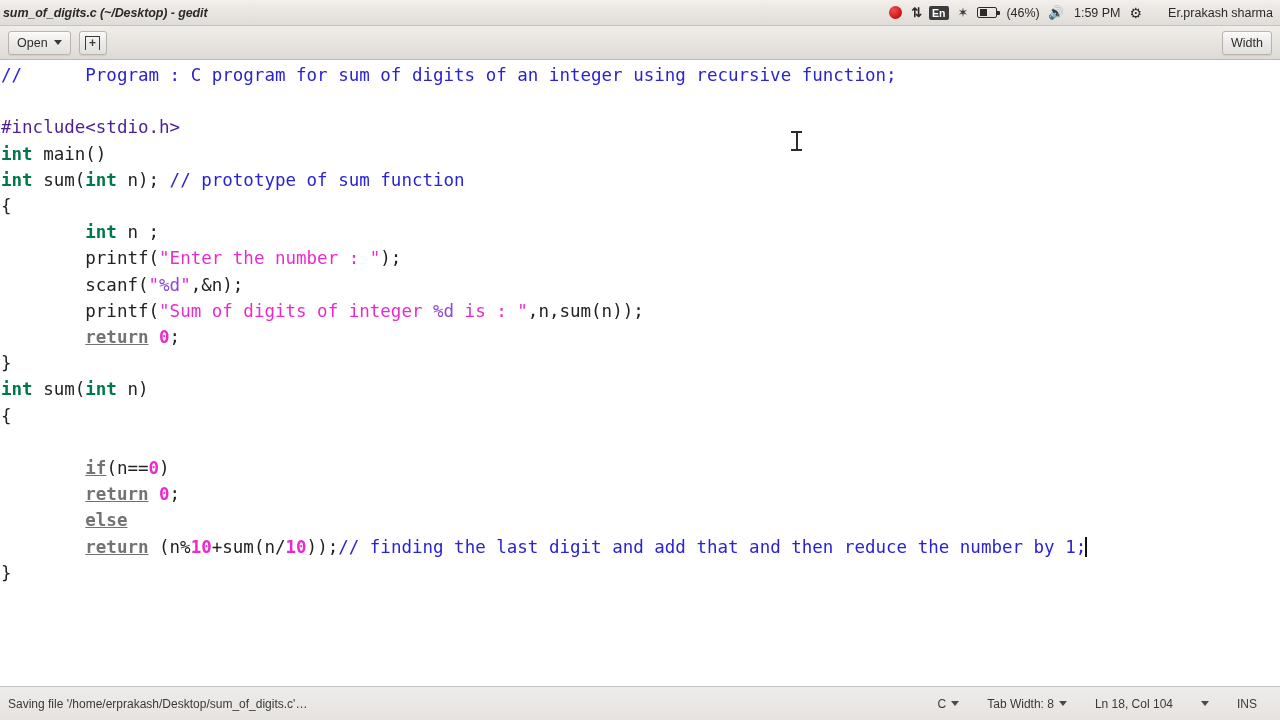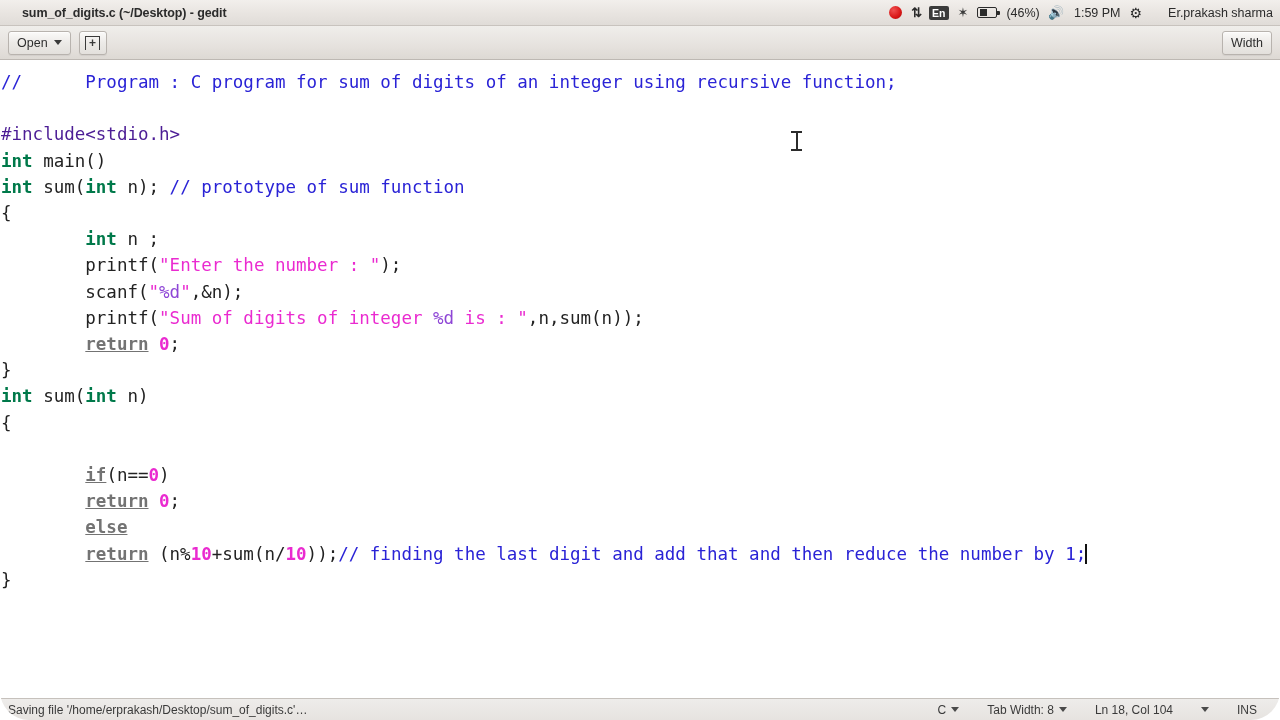--- a/index.html
+++ b/index.html
@@ -17,23 +17,24 @@
     width: 1280px;
     background: linear-gradient(to bottom, #f2efec 0%, #e8e4e0 55%, #e0dcd8 100%);
     border-bottom: 1px solid #c8c3be;
     display: flex;
     align-items: center;
   }
   .win-title {
     font-size: 12.5px;
     font-weight: bold;
     color: #2b2b2b;
-    padding-left: 22px;
+    padding-left: 3px;
     letter-spacing: -0.1px;
     white-space: nowrap;
+    font-style: italic;
   }
   .tray {
     margin-left: auto;
     display: flex;
     align-items: center;
     gap: 9px;
     padding-right: 7px;
     font-size: 12.5px;
     color: #2b2b2b;
     white-space: nowrap;
@@ -119,23 +120,22 @@
   }
   .btn-save { margin-left: auto; min-width: 46px; }
 
   
   .editor {
     position: relative;
     width: 1280px;
     height: 660px;
     background: #ffffff;
     overflow: hidden;
-    padding-top: 9px;
+    padding-top: 2px;
     cursor: text;
-    border-radius: 29px;
   }
   .code {
     font-family: "DejaVu Sans Mono", monospace;
     font-size: 17.5px;
     line-height: 26.2px;
     color: #222222;
     white-space: pre-wrap;
     word-break: break-all;
     letter-spacing: 0px;
     padding-left: 1px;
@@ -165,21 +165,21 @@
   }
   .ibeam .stem { position:absolute; left:4.5px; top:3px; width:2px; height:16px; background:#2b2b2b; }
   .ibeam .top  { position:absolute; left:0; top:1px; width:11px; height:2px; background:#2b2b2b; }
   .ibeam .bot  { position:absolute; left:0; bottom:1px; width:11px; height:2px; background:#2b2b2b; }
   .ibeam .hl   { position:absolute; left:3px; top:4px; width:1px; height:14px; background:#ffffff; }
 
   
   .statusbar {
     position: absolute;
     left: 0; bottom: 0;
-    width: 1280px; height: 22px;
+    width: 1280px; height: 34px;
     background: linear-gradient(to bottom, #eeecea 0%, #e6e3e0 100%);
     border-top: 1px solid #c6c1bc;
     display: flex;
     align-items: center;
     font-size: 12px;
     color: #3a3a3a;
   }
   .status-left { padding-left: 8px; white-space: nowrap; }
   .status-right {
     margin-left: auto;

